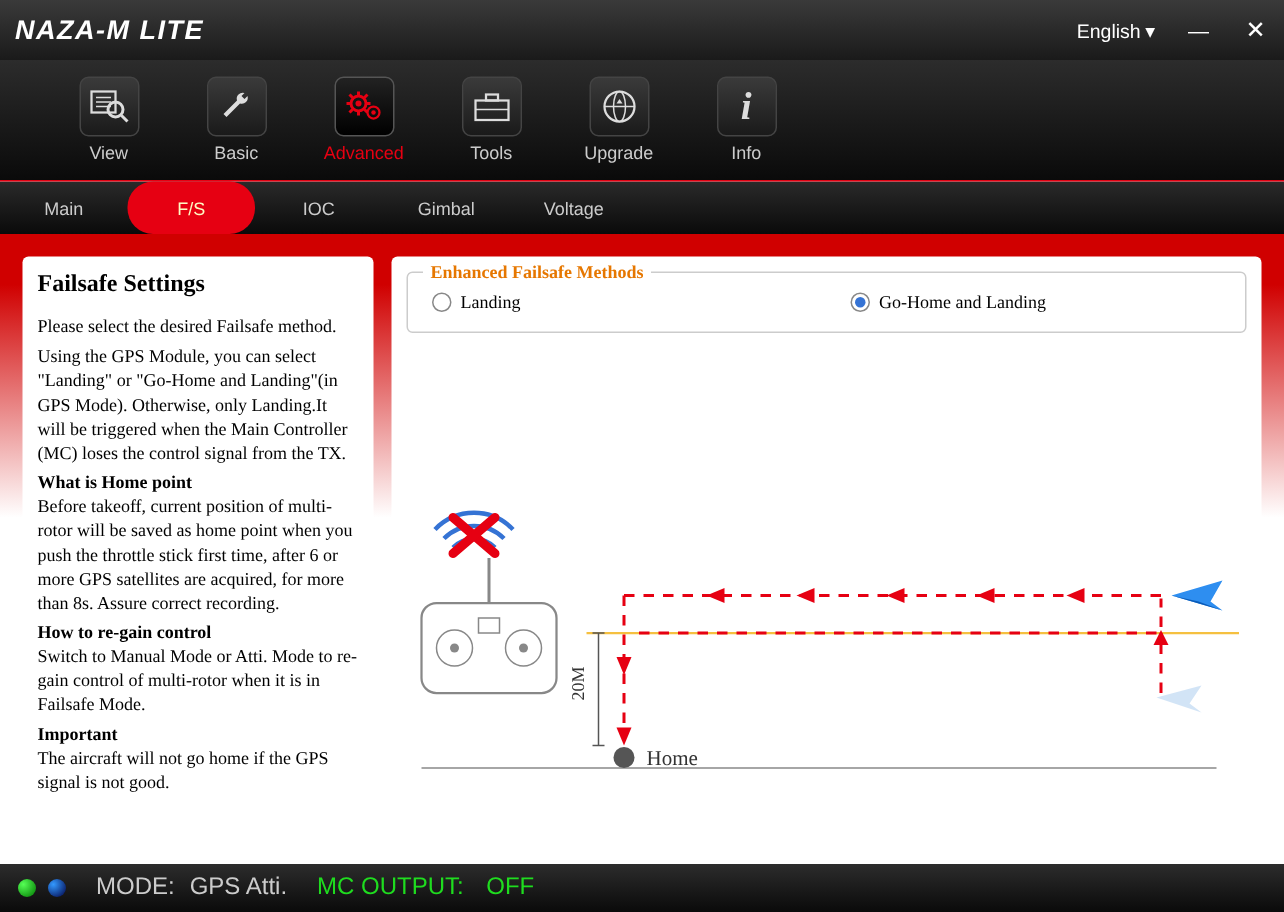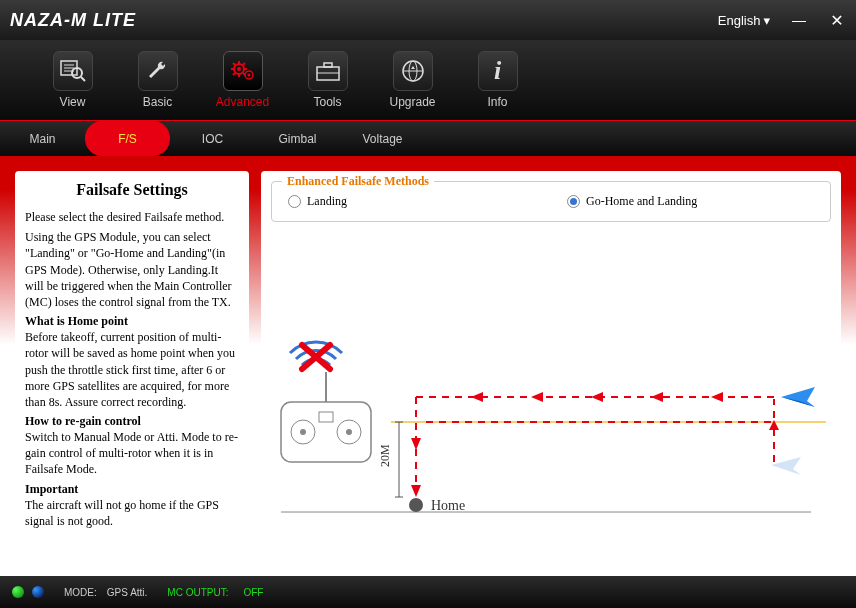--- a/index.html
+++ b/index.html
@@ -9,35 +9,35 @@
 .titlebar-right { margin-left:auto; display:flex; align-items:center; gap:20px; }
 .lang { color:#fff; font-size:13px; cursor:pointer; display:flex; align-items:center; gap:3px; }
 .win-btn { color:#fff; cursor:pointer; font-size:14px; width:18px; text-align:center; }
 .toolbar { height:80px; background:linear-gradient(#2c2c2c,#0a0a0a); display:flex; padding-left:30px; }
 .tool-btn { width:85px; display:flex; flex-direction:column; align-items:center; justify-content:center; color:#ccc; cursor:pointer; gap:4px; }
 .tool-btn.active { color:#e60012; }
 .tool-icon { width:40px; height:40px; background:linear-gradient(#3a3a3a,#1a1a1a); border-radius:6px; display:flex; align-items:center; justify-content:center; border:1px solid #444; }
 .tool-btn.active .tool-icon { background:linear-gradient(#222,#000); border-color:#555; }
 .subtabs { height:36px; background:linear-gradient(#2a2a2a,#0a0a0a); display:flex; border-top:1px solid #e60012; }
 .subtab { width:85px; display:flex; align-items:center; justify-content:center; color:#ccc; font-size:12px; cursor:pointer; }
-.subtab.active { background:#e60012; color:#fde047;border-radius:17px; }
+.subtab.active { background:#e60012; color:#fef9c3;border-radius:17px; }
 .content-wrap { height:420px; background:linear-gradient(to bottom,#d00000 0%,#d00000 8%,#fff 45%,#fff 100%); padding:15px; display:flex; gap:12px; }
 .left-panel { width:235px; background:#fff; border-radius:4px; padding:10px; font-family:'Times New Roman',serif; font-size:12px; overflow:auto; }
-.left-panel h2 { text-align:center; font-size:16px; margin-bottom:10px; font-weight:bold; }
+.left-panel h2 { font-size:16px; margin-bottom:10px; font-weight:bold; }
 .left-panel p { margin-bottom:4px; line-height:1.35; }
 .left-panel strong { font-weight:bold; display:block; margin-top:3px; }
 .right-panel { flex:1; background:#fff; border-radius:4px; padding:10px;font-family:Liberation Serif, serif; }
 .fieldset { border:1px solid #ccc; border-radius:4px; padding:12px 16px; position:relative; }
 .legend { position:absolute; top:-8px; left:10px; background:#fff; padding:0 5px; color:#e67700; font-size:12px; font-weight:bold; }
 .radios { display:flex; gap:220px; }
 .radio-opt { display:flex; align-items:center; gap:6px; cursor:pointer; }
 .radio-circle { width:13px; height:13px; border:1px solid #888; border-radius:50%; display:inline-flex; align-items:center; justify-content:center; }
 .radio-circle.checked::after { content:''; width:7px; height:7px; background:#3573d4; border-radius:50%; }
 .diagram { margin-top:50px; position:relative; height:260px; }
-.statusbar { height:32px; background:linear-gradient(#2c2c2c,#0a0a0a); display:flex; align-items:center; padding:0 12px; color:#ccc; font-size:10px; gap:20px; }
+.statusbar { height:32px; background:linear-gradient(#2c2c2c,#0a0a0a); display:flex; align-items:center; padding:0 12px; color:#ccc; font-size:16px; gap:20px; }
 .led { width:12px; height:12px; border-radius:50%; }
 .led.green { background:radial-gradient(circle at 30% 30%,#5f5,#070); }
 .led.blue { background:radial-gradient(circle at 30% 30%,#39f,#004); }
 .mc-out { color:#1fdc1f; }
 </style>
 </head>
 <body>
 
 <div class="titlebar">
   <span class="titlebar-title">NAZA-M LITE</span>

